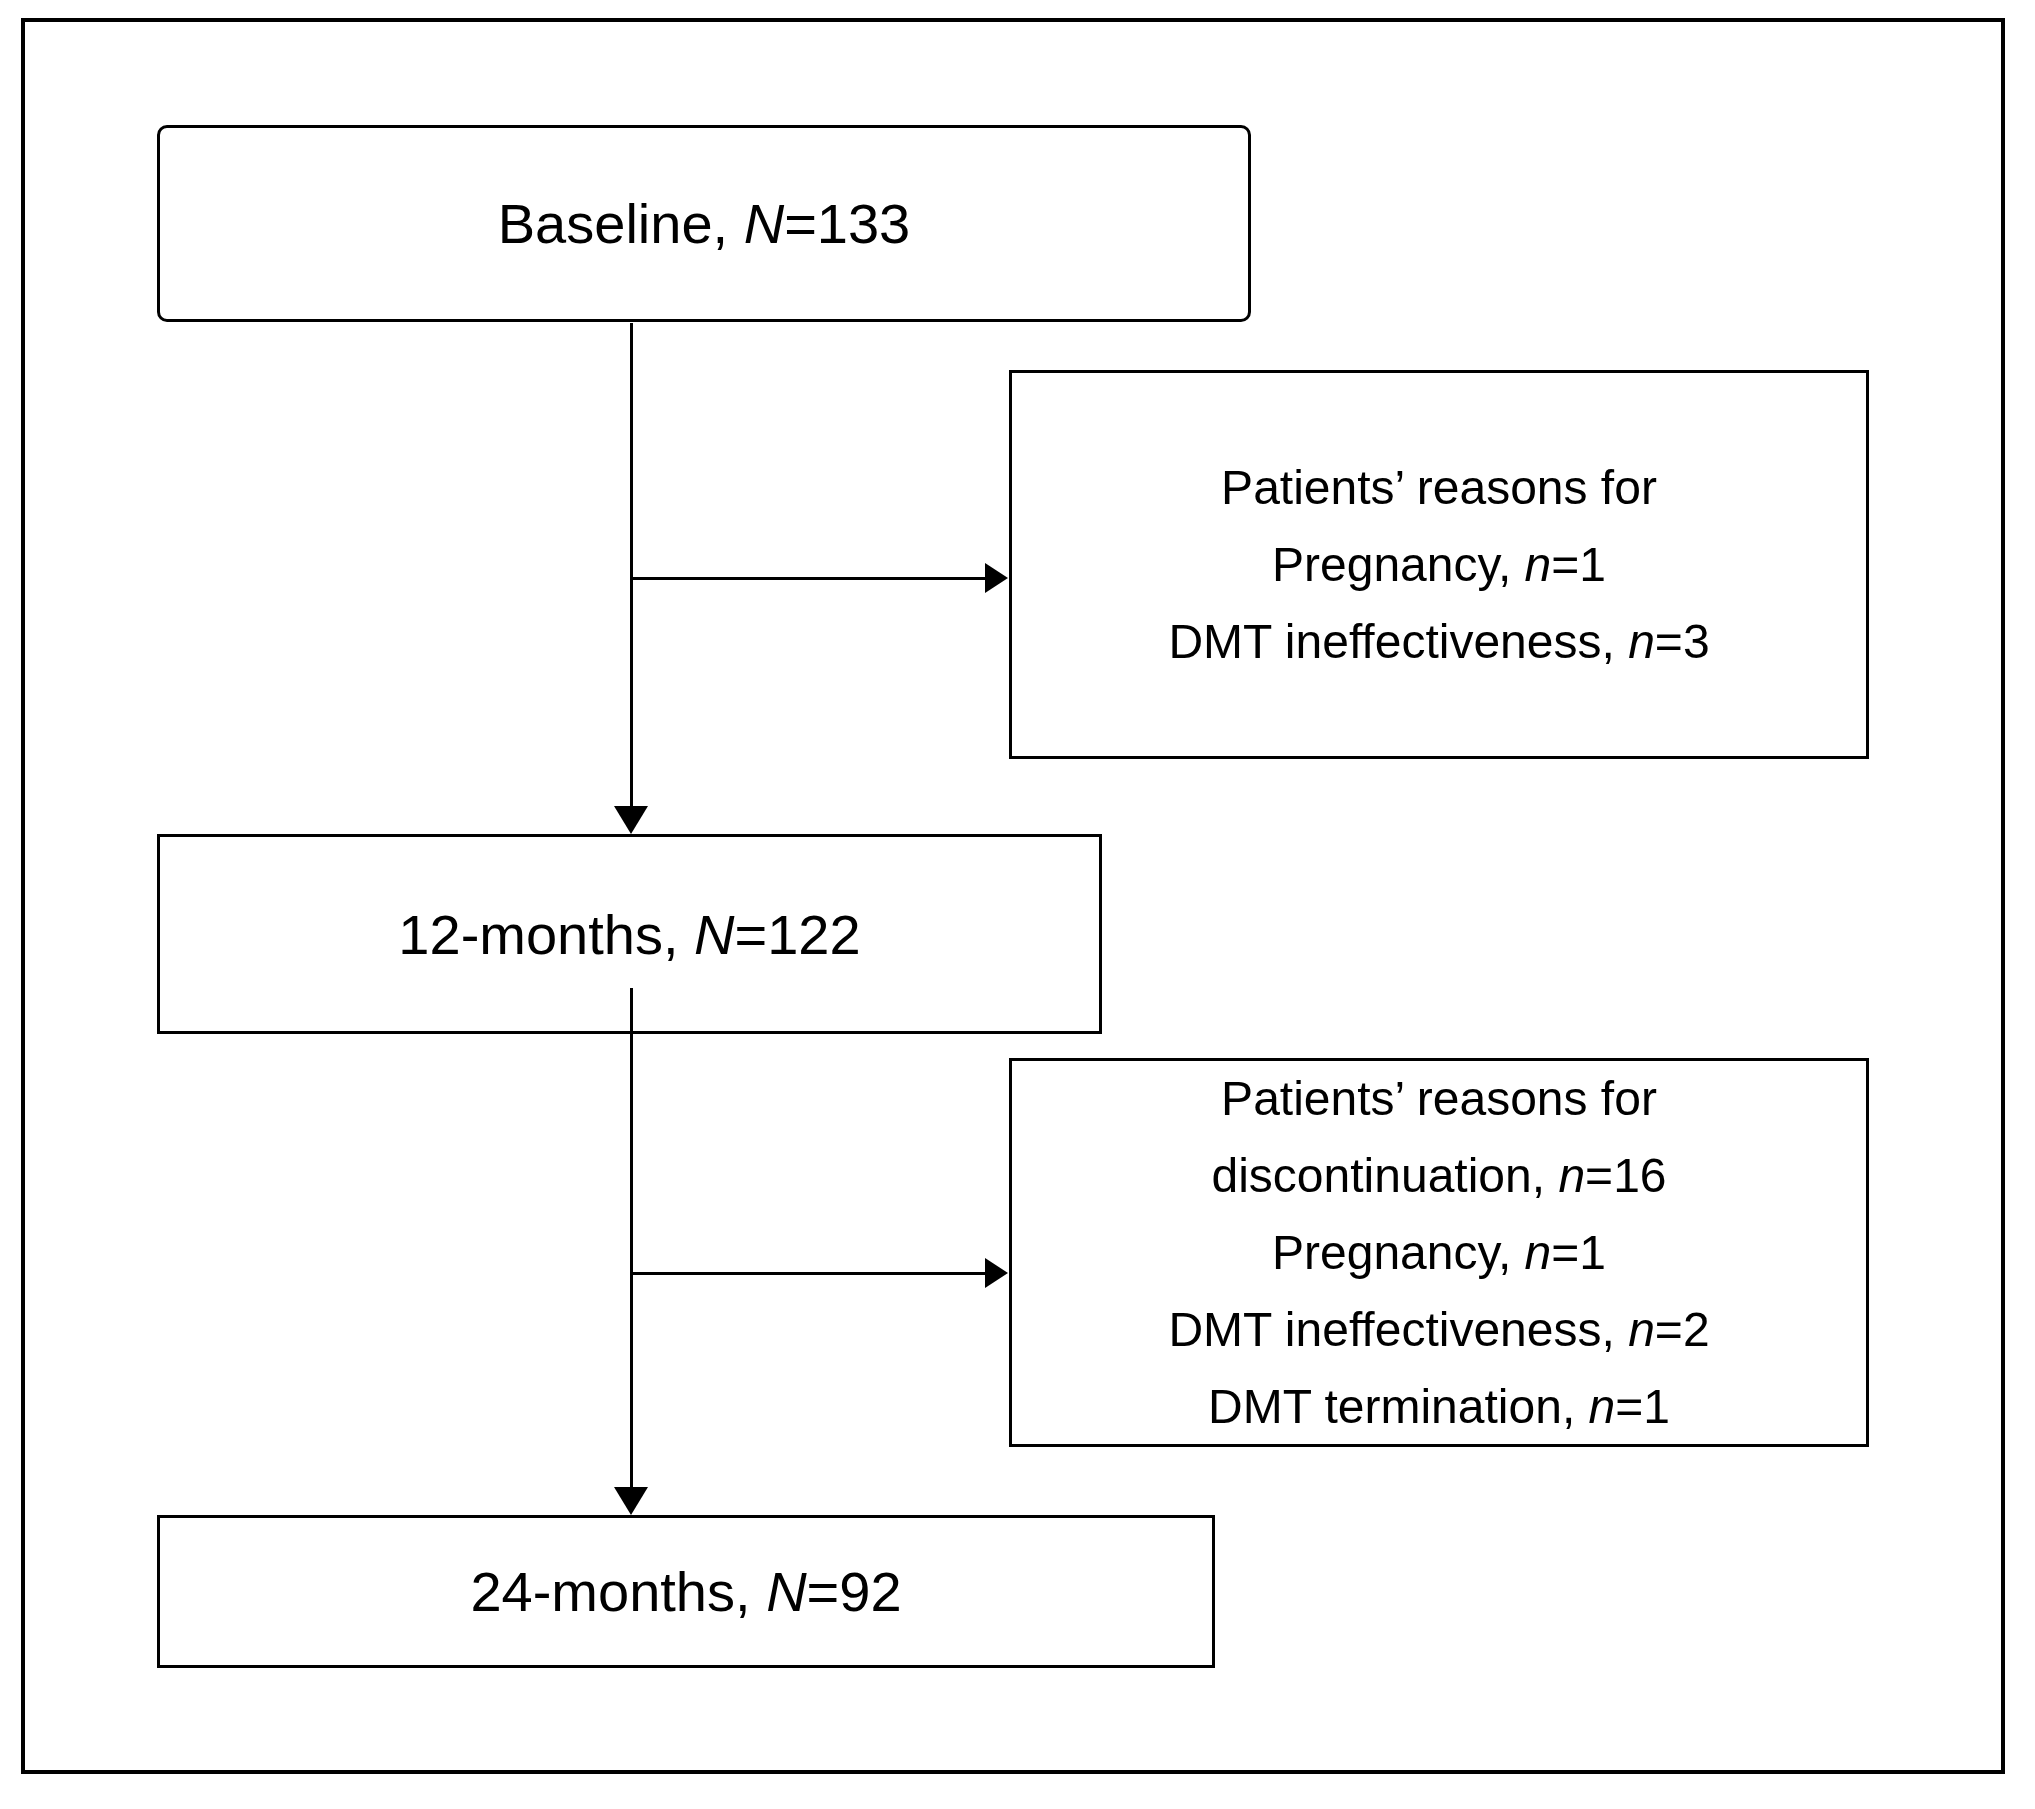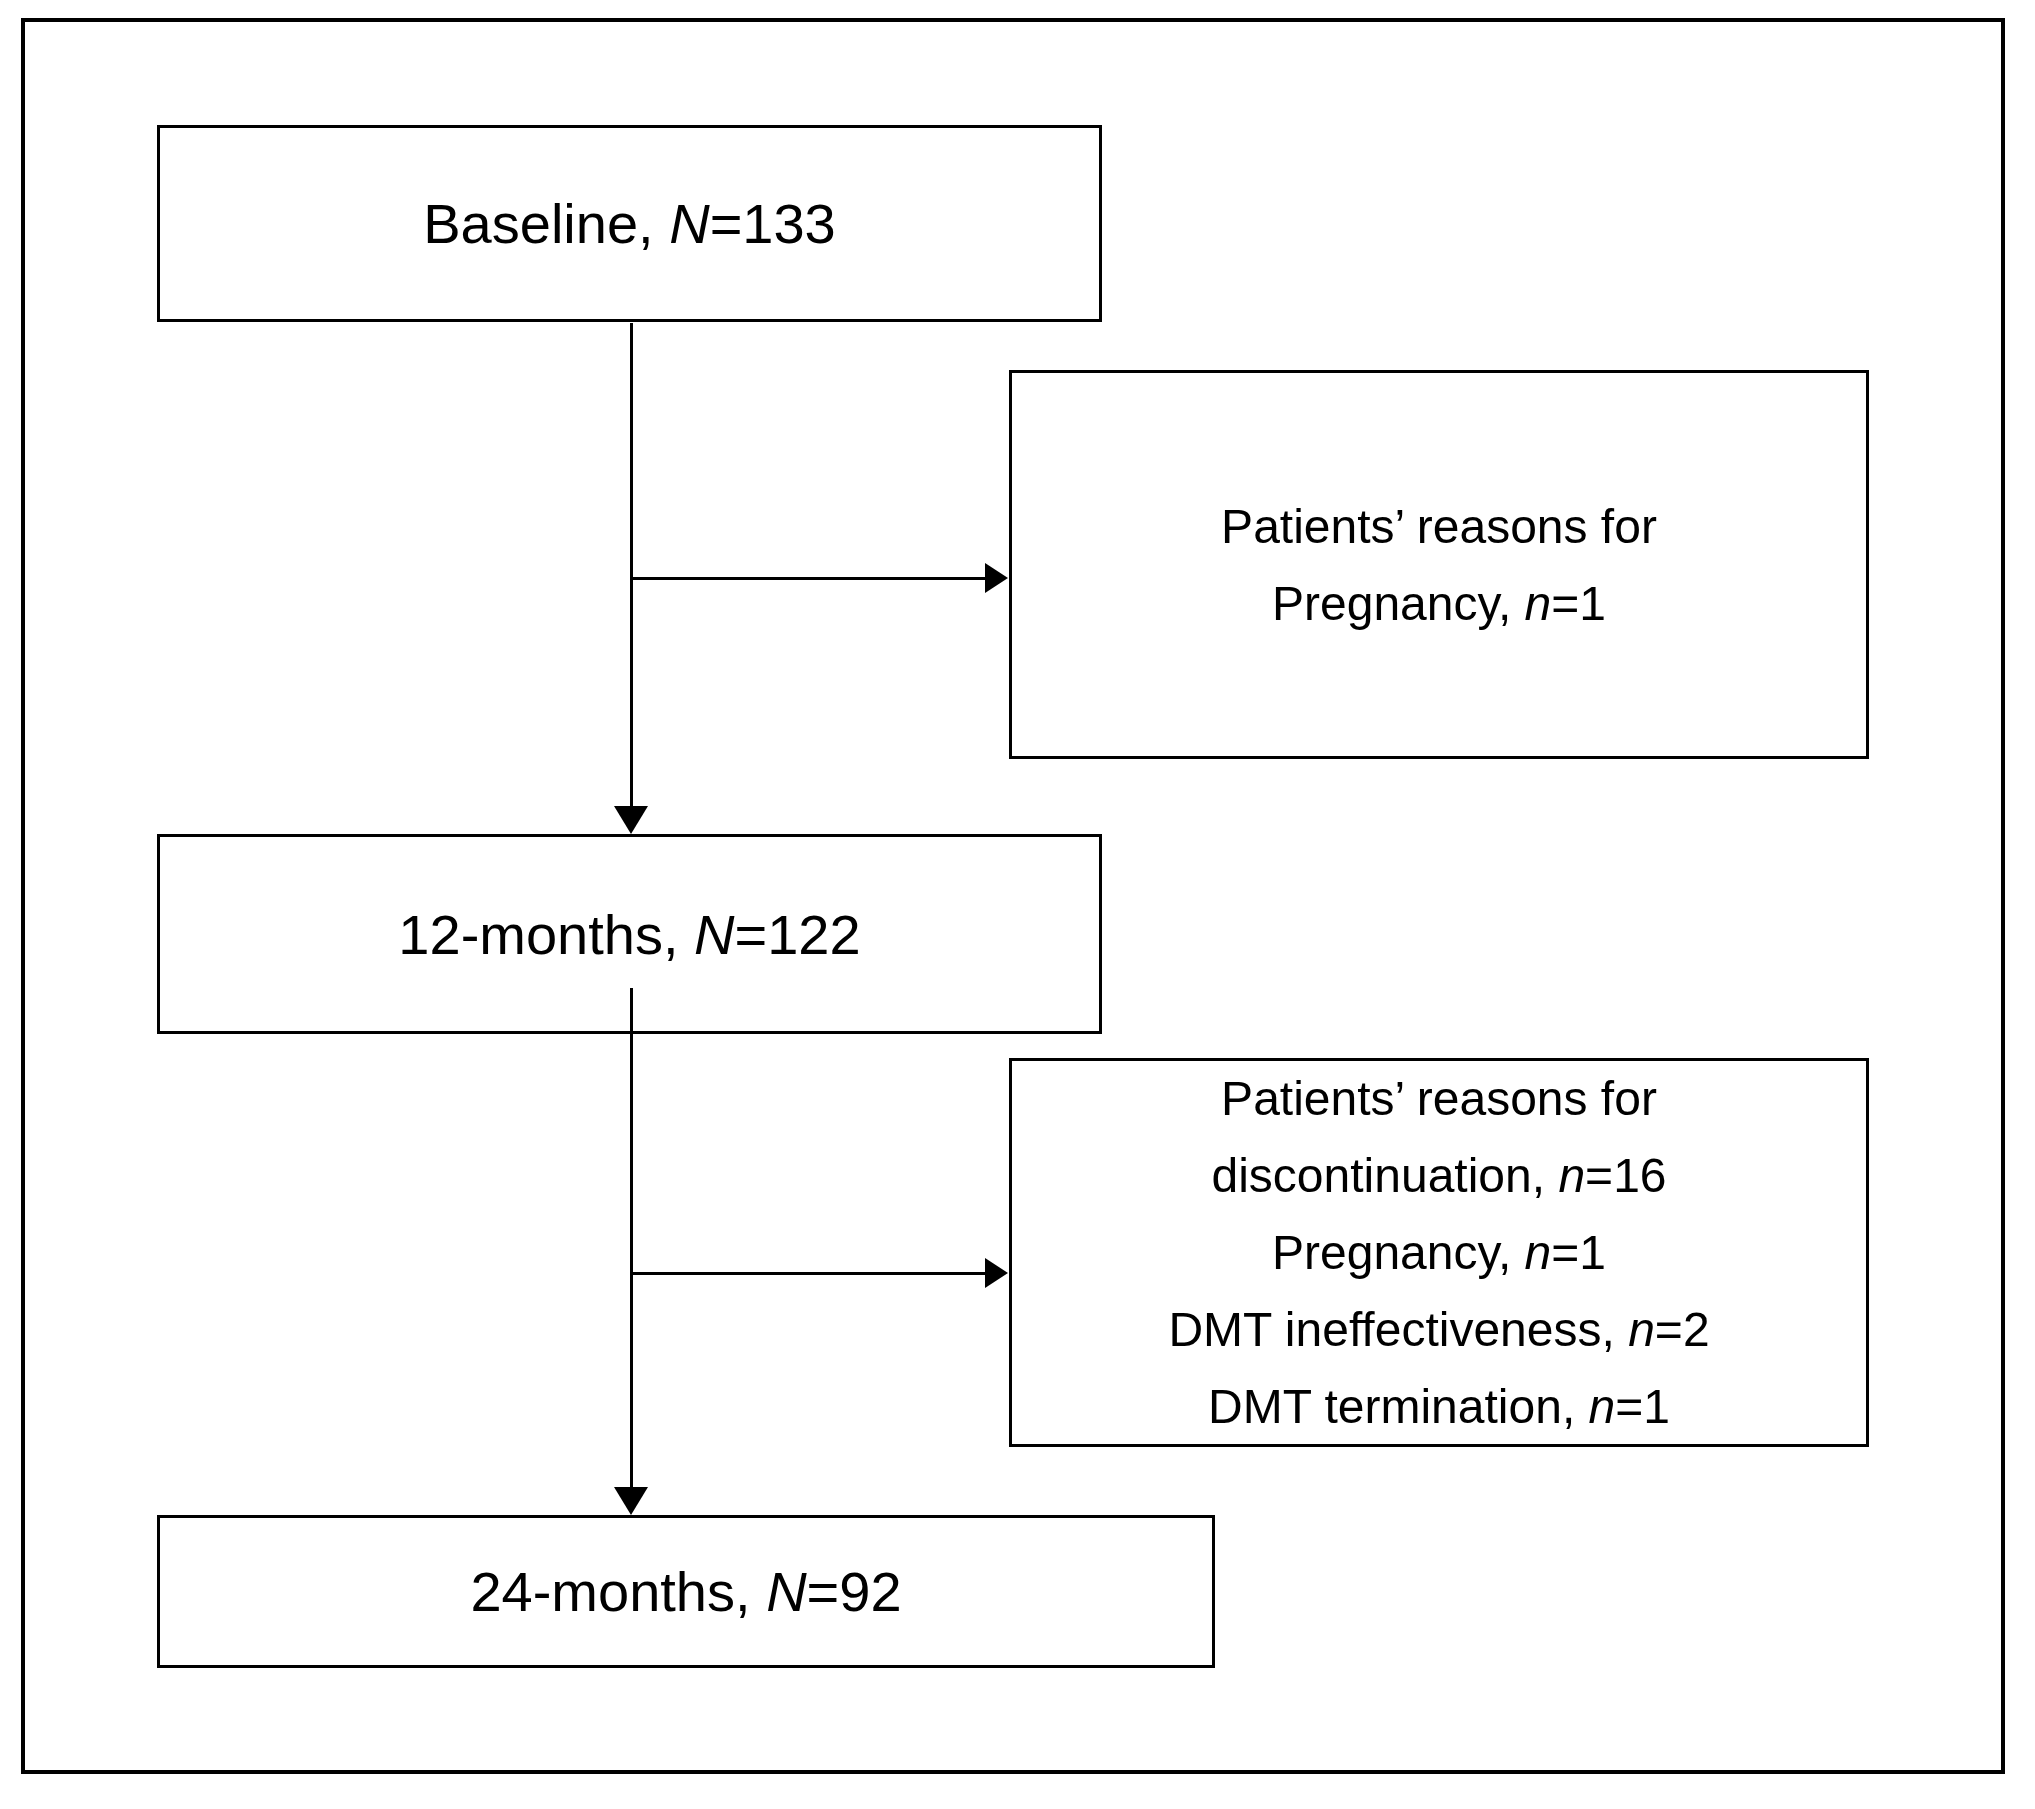--- a/index.html
+++ b/index.html
@@ -55,35 +55,36 @@
     border-left: 23.6px solid #000000;
   }
 </style>
 </head>
 <body>
 
 <div class="canvas">
 
   <div class="frame"></div>
 
-  <div class="box stage-box" style="left:157px; top:125px; width:945px; height:197px;">
+  <div class="box stage-box" style="left:157px; top:125px; width:1094px; height:197px;border-radius:10px;">
     <span class="side-line"><span>Baseline, </span><span class="var">N</span><span>=133</span></span>
   </div>
 
   <div class="box stage-box" style="left:157px; top:834px; width:945px; height:200px;">
     <span class="side-line"><span>12-months, </span><span class="var">N</span><span>=122</span></span>
   </div>
 
   <div class="box stage-box" style="left:157px; top:1515px; width:1058px; height:153px;">
     <span class="side-line"><span>24-months, </span><span class="var">N</span><span>=92</span></span>
   </div>
 
   <div class="box side-box" style="left:1009px; top:370px; width:860px; height:389px;">
     <div class="side-line"><span>Patients’ reasons for</span><span class="var"></span><span></span></div>
     <div class="side-line"><span>Pregnancy, </span><span class="var">n</span><span>=1</span></div>
+    <div class="side-line"><span>DMT ineffectiveness, </span><span class="var">n</span><span>=3</span></div>
   </div>
 
   <div class="box side-box" style="left:1009px; top:1058px; width:860px; height:389px;">
     <div class="side-line"><span>Patients’ reasons for</span><span class="var"></span><span></span></div>
     <div class="side-line"><span>discontinuation, </span><span class="var">n</span><span>=16</span></div>
     <div class="side-line"><span>Pregnancy, </span><span class="var">n</span><span>=1</span></div>
     <div class="side-line"><span>DMT ineffectiveness, </span><span class="var">n</span><span>=2</span></div>
     <div class="side-line"><span>DMT termination, </span><span class="var">n</span><span>=1</span></div>
   </div>
 

